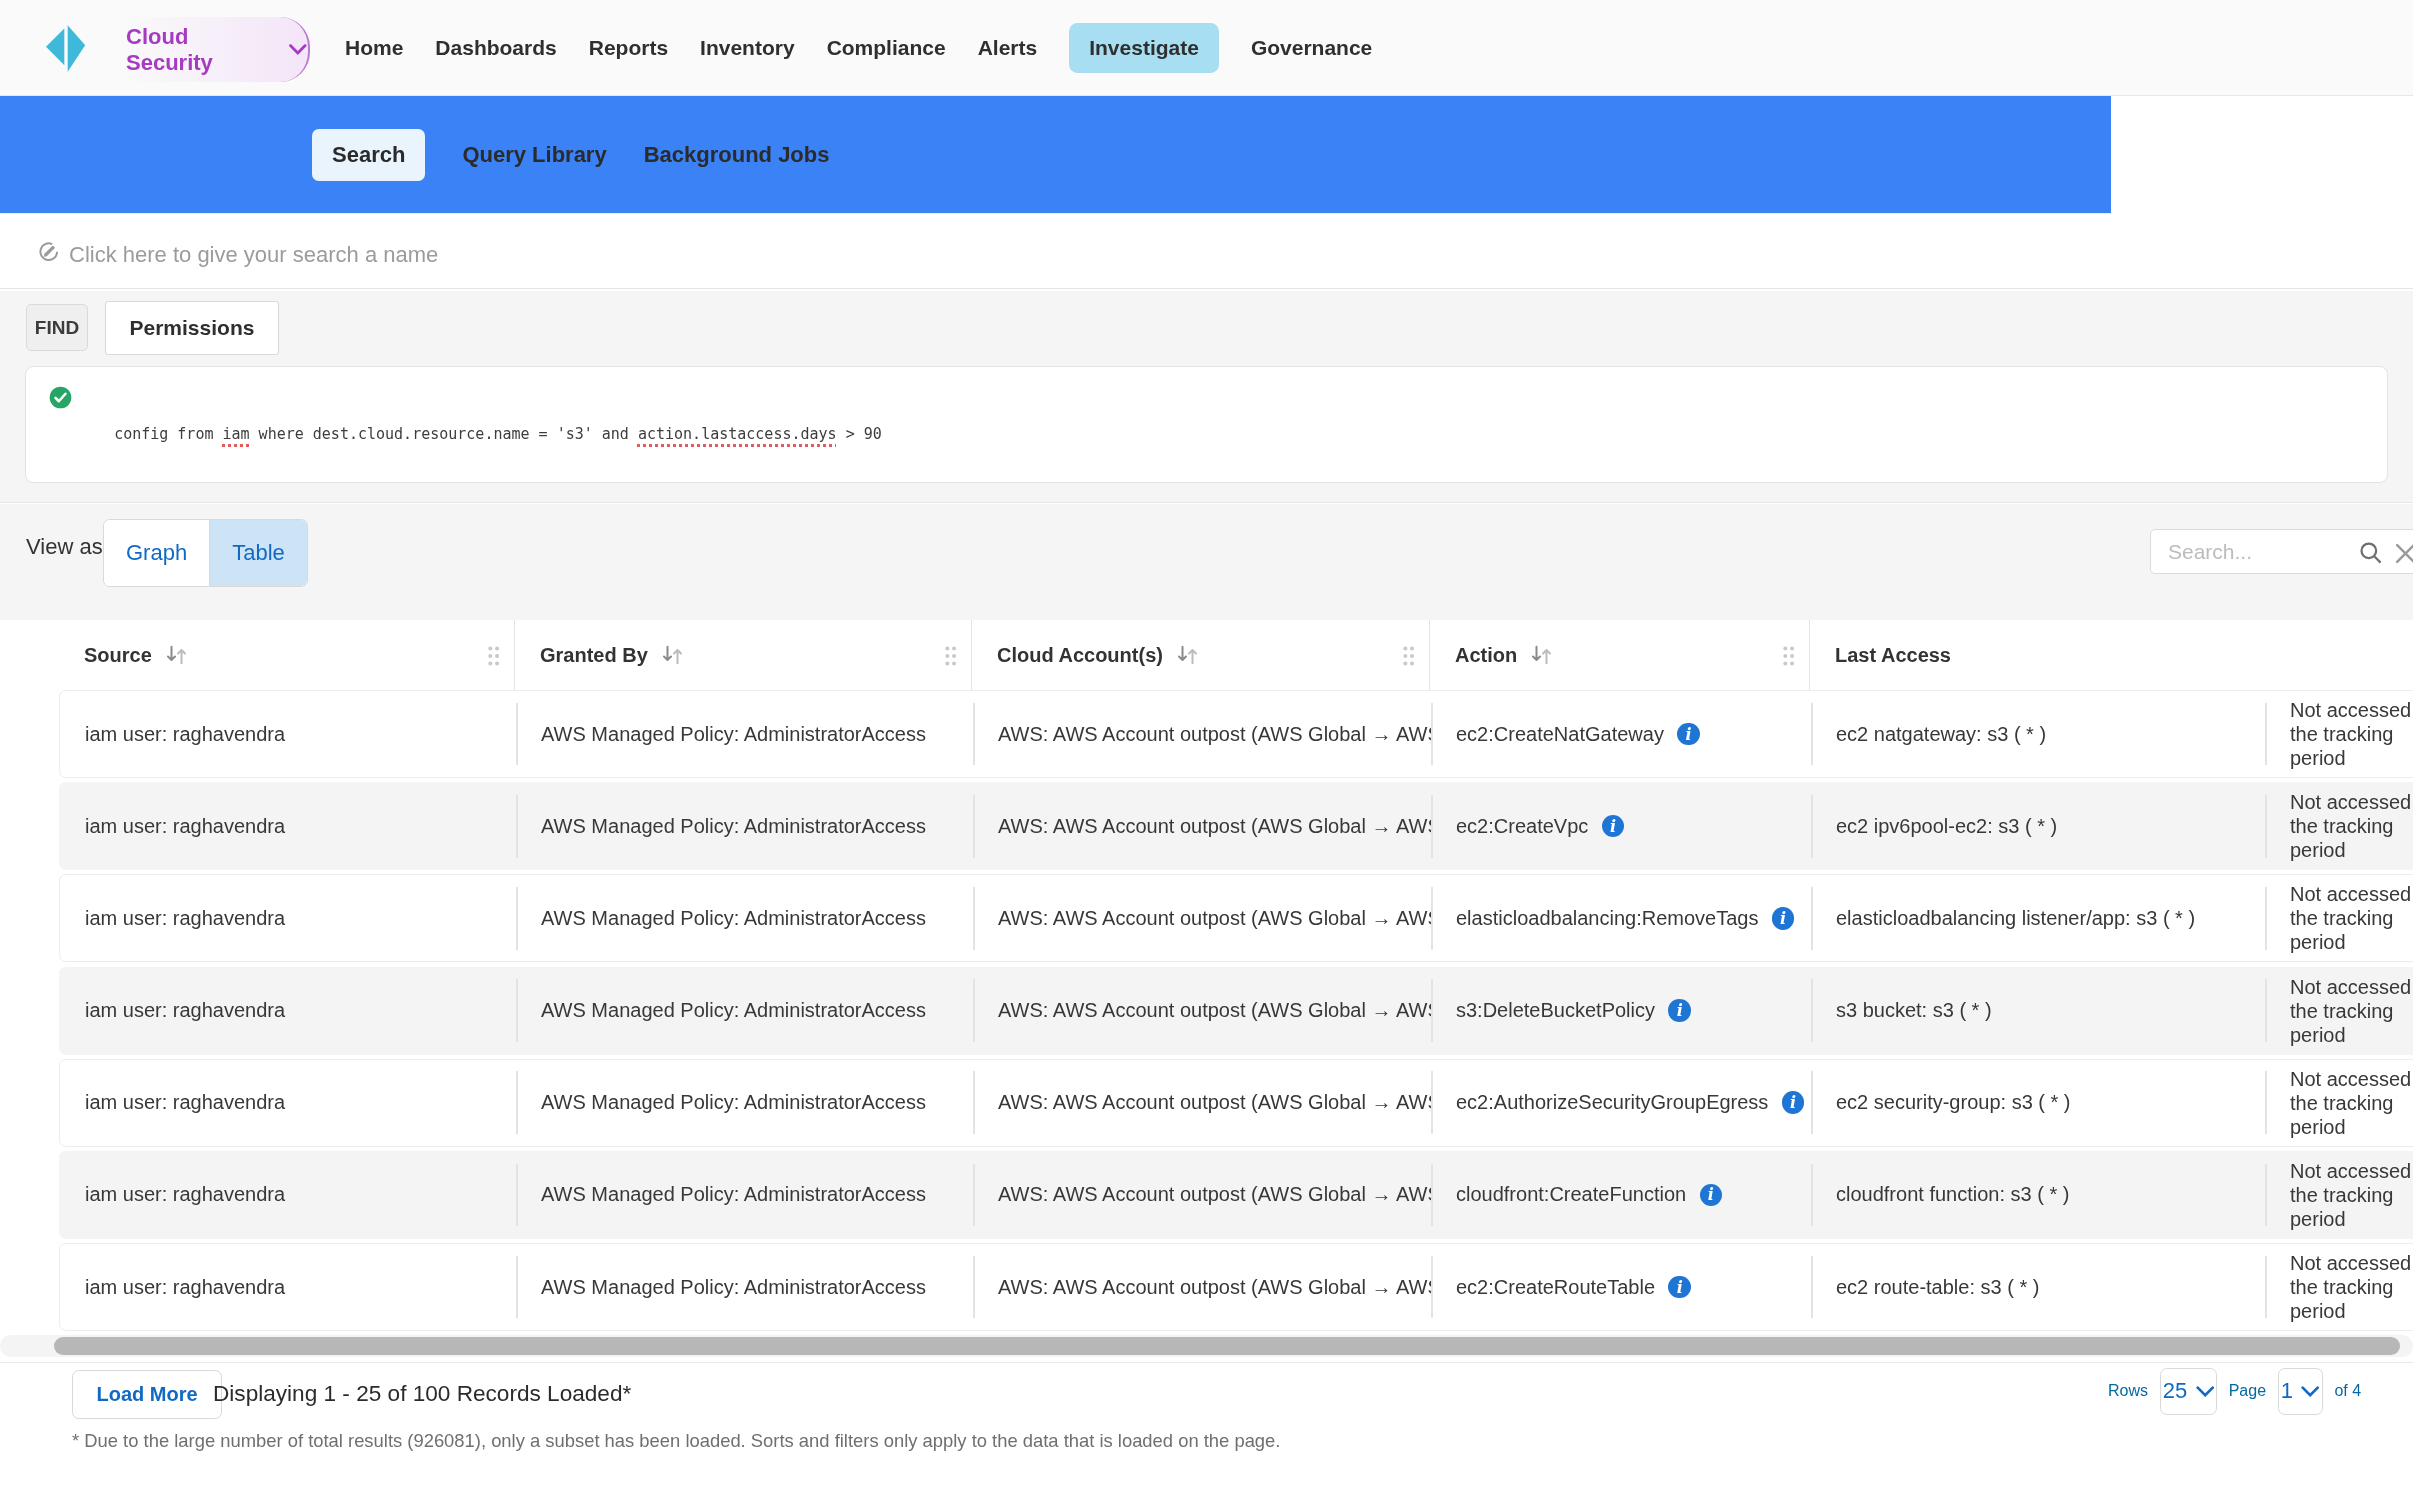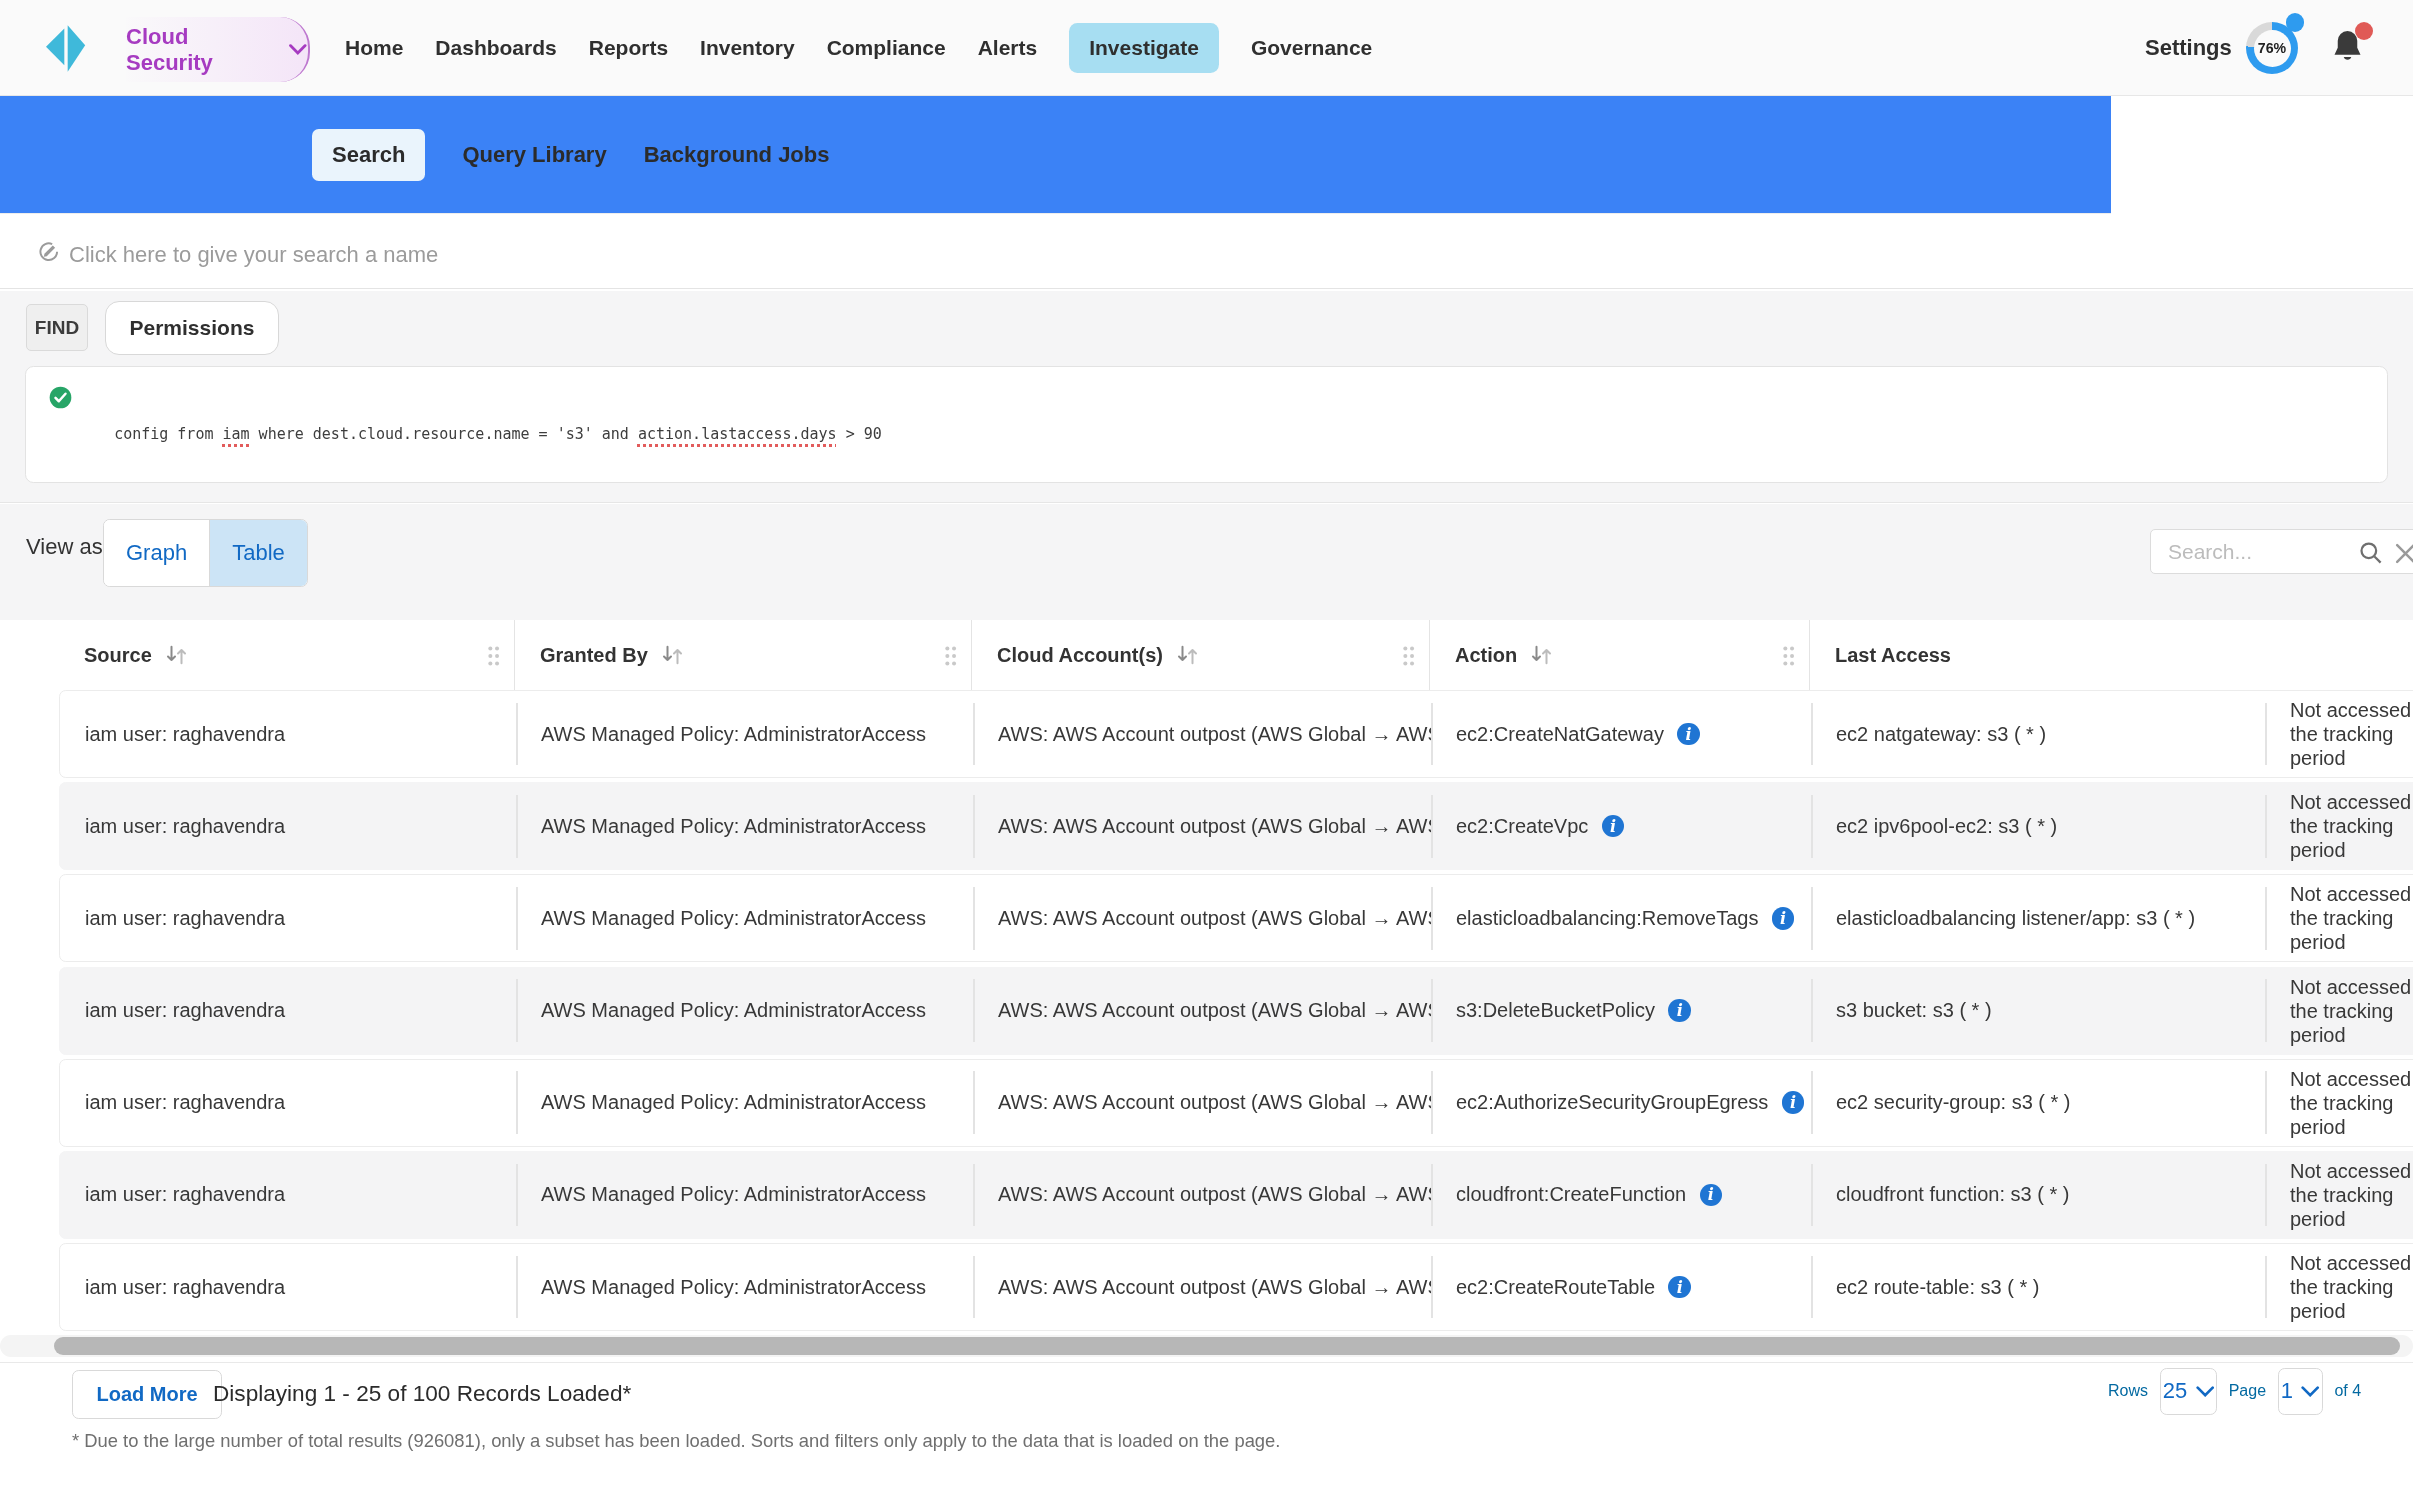--- a/index.html
+++ b/index.html
@@ -49,21 +49,21 @@
   .pencil { position:absolute; left:37px; top:25px; }
   .name-placeholder { position:absolute; left:69px; top:27px; font-size:22px; color:#9b9b9b; cursor:text; }
 
   
   .panel1 { position:absolute; left:0; top:291px; width:2413px; height:212px;
     background:#f5f5f6; border-bottom:1.7px solid #e6e6e6; }
   .find-chip { position:absolute; left:26px; top:13.4px; width:62px; height:47px;
     background:#efefef; border:1.7px solid #dadada; border-radius:5px;
     display:flex; align-items:center; justify-content:center; font-size:19px; font-weight:600; color:#3c3c3c; }
   .mode-btn { position:absolute; left:105px; top:10px; height:54px; padding:0 23.5px;
-    background:#fff; border:1.7px solid #d8d8d8; border-radius:14px;
+    background:#fff; border:1.7px solid #d8d8d8; border-radius:3px;
     display:flex; align-items:center; font-size:21px; font-weight:700; color:#2f2f2f; cursor:pointer; }
   .query-card { position:absolute; left:25px; top:75px; width:2363px; height:117px;
     background:#fff; border:1.7px solid #e3e3e3; border-radius:8.4px; cursor:text; }
   .query-check { position:absolute; left:22px; top:18.4px; }
   .query-text { position:absolute; left:52px; top:22px; font-family:"DejaVu Sans Mono", monospace;
     font-size:15px; color:#3d3d3d; white-space:pre; }
   .query-text .squiggle { text-decoration:underline dotted #e25c5c 2.5px; text-underline-offset:5px; }
 
   
   .panel2 { position:absolute; left:0; top:504px; width:2413px; height:116px; background:#f5f5f6; }
@@ -147,34 +147,20 @@
 
   <div class="nav-item">Home</div>
       <div class="nav-item">Dashboards</div>
       <div class="nav-item">Reports</div>
       <div class="nav-item">Inventory</div>
       <div class="nav-item">Compliance</div>
       <div class="nav-item">Alerts</div>
       <div class="nav-item active">Investigate</div>
       <div class="nav-item">Governance</div>
     </div>
-  <div class="nav-right">
-    <div class="settings-label">Settings</div>
-    <div class="ring">
-      <div class="ring-inner">76%</div>
-    </div>
-    <div class="ring-dot"></div>
-    <div class="bell">
-      <svg width="39" height="39" viewBox="0 0 24 24" fill="#3a3a3a">
-        <path d="M12 2.5a6 6 0 0 0-6 6v4.2L4 17h16l-2-4.3V8.5a6 6 0 0 0-6-6z"></path>
-        <path d="M9.7 18.5a2.4 2.4 0 0 0 4.6 0z"></path>
-      </svg>
-    </div>
-    <div class="bell-dot"></div>
-  </div>
 </div>
 
 <div class="inv-header">
   <div class="inv-icon">
     <svg width="35" height="34" viewBox="0 0 26 24" fill="none" stroke="#2f2f2f" stroke-width="1.8" stroke-linecap="round">
       <line x1="1" y1="7" x2="9" y2="7"></line>
         <line x1="1" y1="11.5" x2="7" y2="11.5"></line>
         <line x1="1" y1="16" x2="7" y2="16"></line>
       <circle cx="14.5" cy="11" r="5.6"></circle>
         <line x1="18.8" y1="15.6" x2="22.5" y2="19.5"></line>

